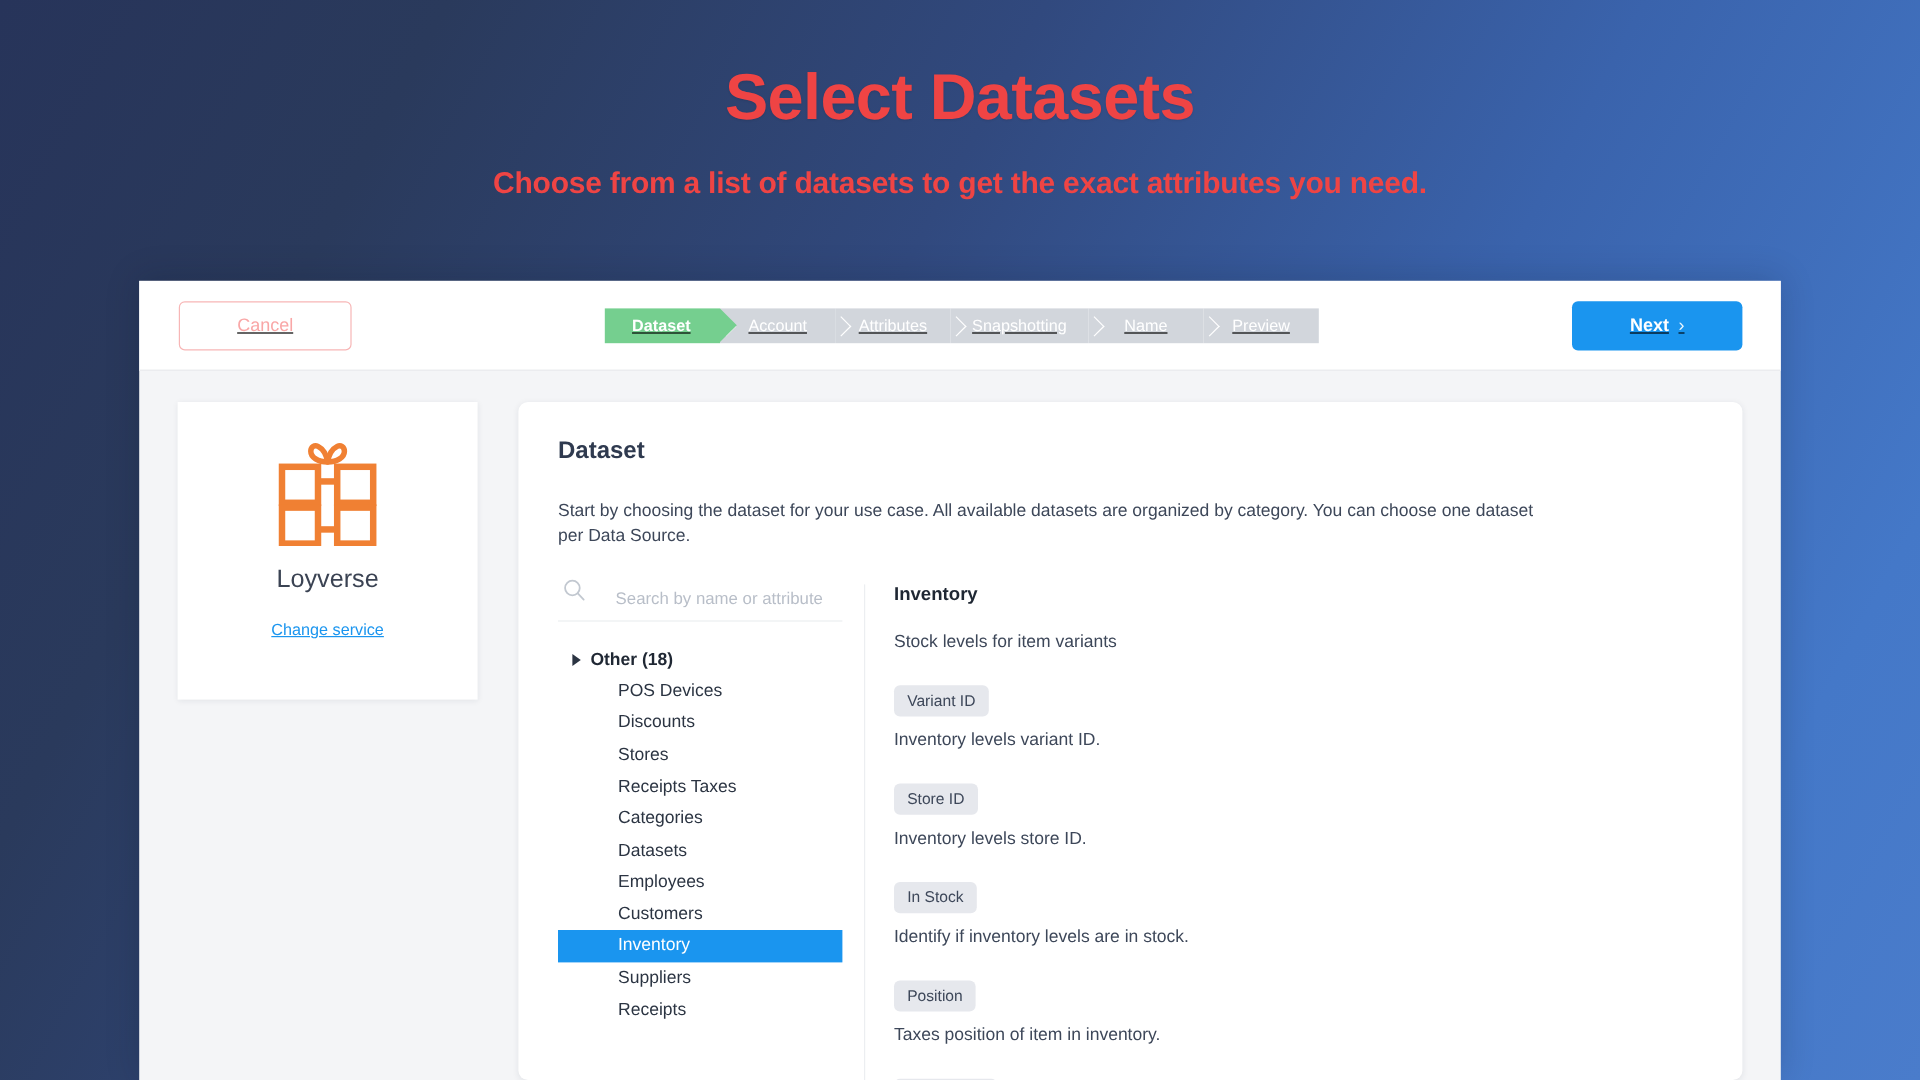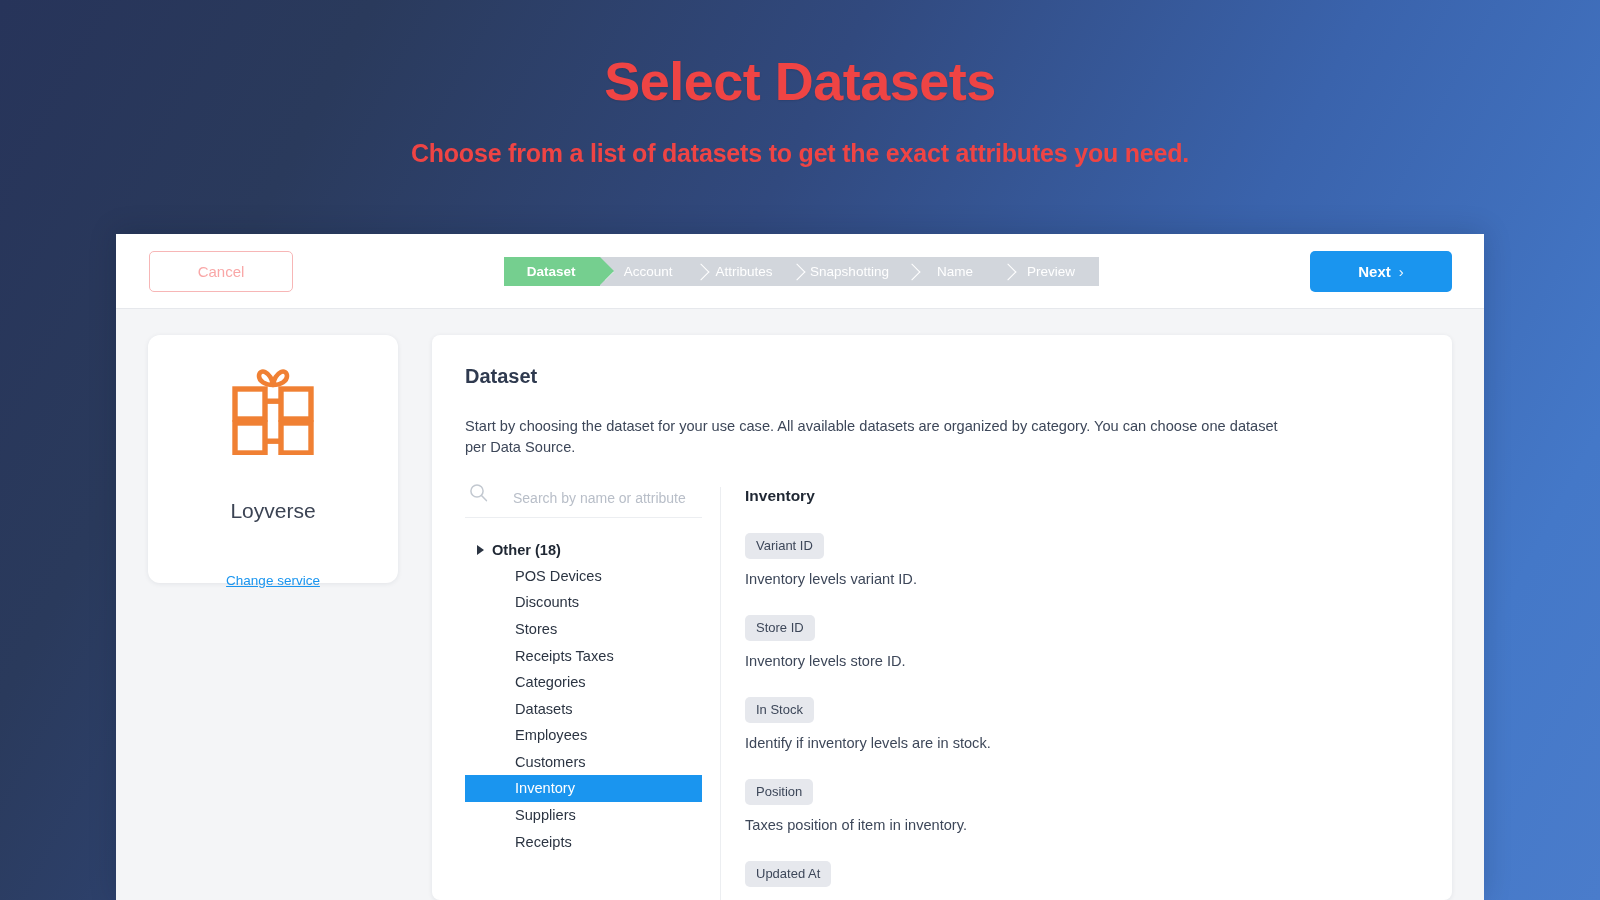--- a/index.html
+++ b/index.html
@@ -54,20 +54,21 @@
   }
 
   .app-header {
     height: 75px;
     background: #ffffff;
     border-bottom: 1px solid #e6e8ec;
     display: flex;
     align-items: center;
     padding: 0 32px 0 33px;
     position: relative;
+    text-decoration: underline;
   }
 
   .btn-cancel {
     width: 144px;
     height: 41px;
     border: 1px solid #f7b6b6;
     border-radius: 5px;
     background: #ffffff;
     color: #f9a7a7;
     font-size: 15px;
@@ -165,28 +166,27 @@
     padding: 26px 32px 0 32px;
     gap: 34px;
     height: 591px;
   }
 
   
   .service-card {
     width: 250px;
     height: 248px;
     background: #ffffff;
-    border-radius: 12px;
+    border-radius: 0;
     box-shadow: 0 1px 5px rgba(30,40,60,0.08);
     flex: 0 0 auto;
     display: flex;
     flex-direction: column;
     align-items: center;
     padding-top: 28px;
-    gap: 28px;
   }
   .service-logo { width: 88px; height: 92px; }
   .service-name {
     margin-top: 16px;
     font-size: 21px;
     color: #3b4353;
   }
   .service-change {
     margin-top: 22px;
     font-size: 13.5px;
@@ -409,20 +409,21 @@
                 <div class="tree-item">Customers</div>
                 <div class="tree-item selected">Inventory</div>
                 <div class="tree-item">Suppliers</div>
                 <div class="tree-item">Receipts</div>
               </div>
           </div>
         </div>
 
         <div class="picker-right">
           <h3 class="ds-title">Inventory</h3>
+          <div class="ds-desc">Stock levels for item variants</div>
           <div id="attr-list">
               <div class="attr-block"><span class="attr-chip">Variant ID</span><div class="attr-desc">Inventory levels variant ID.</div></div>
               <div class="attr-block"><span class="attr-chip">Store ID</span><div class="attr-desc">Inventory levels store ID.</div></div>
               <div class="attr-block"><span class="attr-chip">In Stock</span><div class="attr-desc">Identify if inventory levels are in stock.</div></div>
               <div class="attr-block"><span class="attr-chip">Position</span><div class="attr-desc">Taxes position of item in inventory.</div></div>
               <div class="attr-block"><span class="attr-chip">Updated At</span><div class="attr-desc">Date when the inventory level was updated. Owner</div></div>
             </div>
         </div>
 
       </div>

